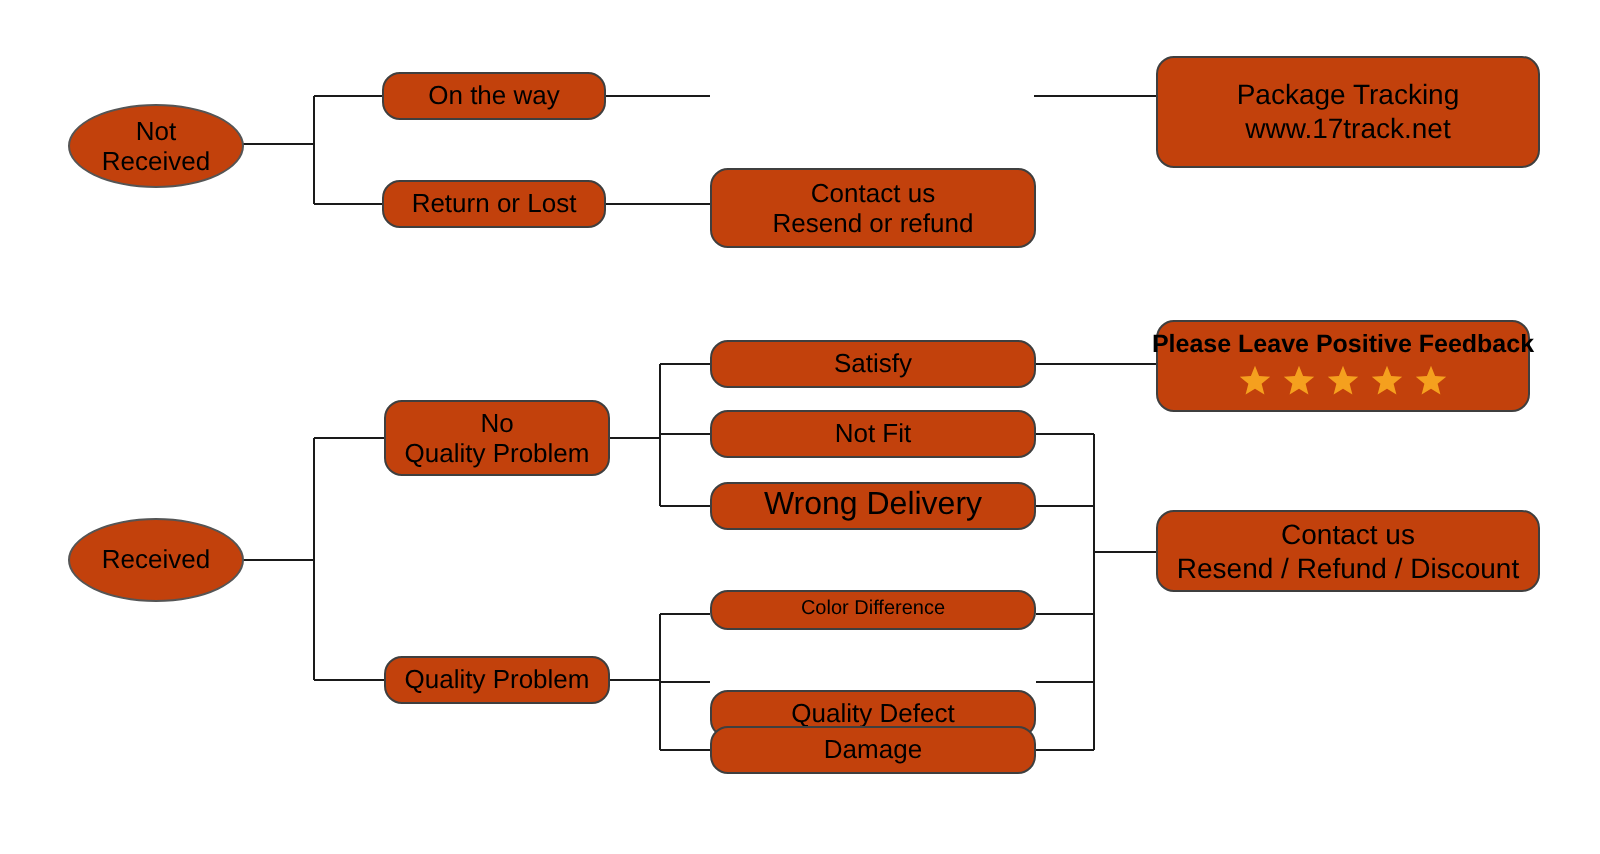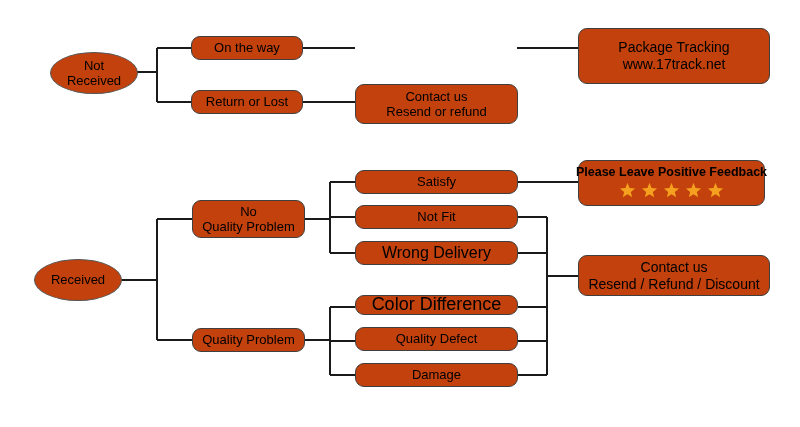--- a/index.html
+++ b/index.html
@@ -106,21 +106,21 @@
       <path d="M518 217 L547 217"></path>
       <path d="M518 253 L547 253"></path>
       <path d="M518 307 L547 307"></path>
       <path d="M518 341 L547 341"></path>
       <path d="M518 375 L547 375"></path>
       <path d="M547 217 L547 375"></path>
       <path d="M547 276 L578 276"></path>
     </g>
   </svg>
 
-  <div class="node ellipse" style="left:50px; top:52px; width:88px; height:42px; font-size:13px;text-align:center;">
+  <div class="node ellipse" style="left:34px; top:52px; width:88px; height:42px; font-size:13px;text-align:center;">
     <span class="ln">Not</span>
     <span class="ln">Received</span>
   </div>
 
   <div class="node box" style="left:191px; top:36px; width:112px; height:24px; font-size:13px;">
     <span class="ln">On the way</span>
   </div>
 
 
   <div class="node box" style="left:578px; top:28px; width:192px; height:56px; font-size:14px;">
@@ -155,25 +155,25 @@
   </div>
 
   <div class="node box" style="left:355px; top:205px; width:163px; height:24px; font-size:13px;">
     <span class="ln">Not Fit</span>
   </div>
 
   <div class="node box" style="left:355px; top:241px; width:163px; height:24px; font-size:16px;">
     <span class="ln">Wrong Delivery</span>
   </div>
 
-  <div class="node box" style="left:355px; top:295px; width:163px; height:20px; font-size:18px;justify-content:center;">
+  <div class="node box" style="left:355px; top:295px; width:163px; height:20px; font-size:10px;justify-content:center;">
     <span class="ln">Color Difference</span>
   </div>
 
-  <div class="node box" style="left:355px; top:327px; width:163px; height:24px; font-size:13px;">
+  <div class="node box" style="left:355px; top:345px; width:163px; height:24px; font-size:13px;">
     <span class="ln">Quality Defect</span>
   </div>
 
   <div class="node box" style="left:578px; top:160px; width:187px; height:46px; font-size:12.5px; font-weight:bold; justify-content:flex-start; padding-top:4px;">
     <span class="ln">Please Leave Positive Feedback</span>
     <div class="stars" id="star-row">
         <svg class="star" viewBox="0 0 20 20">
           <polygon points="10.00,1.00 12.41,7.08 18.94,7.50 13.90,11.67 15.53,18.00 10.00,14.50 4.47,18.00 6.10,11.67 1.06,7.50 7.59,7.08" fill="#F5A01E"></polygon>
         </svg>
         <svg class="star" viewBox="0 0 20 20">

